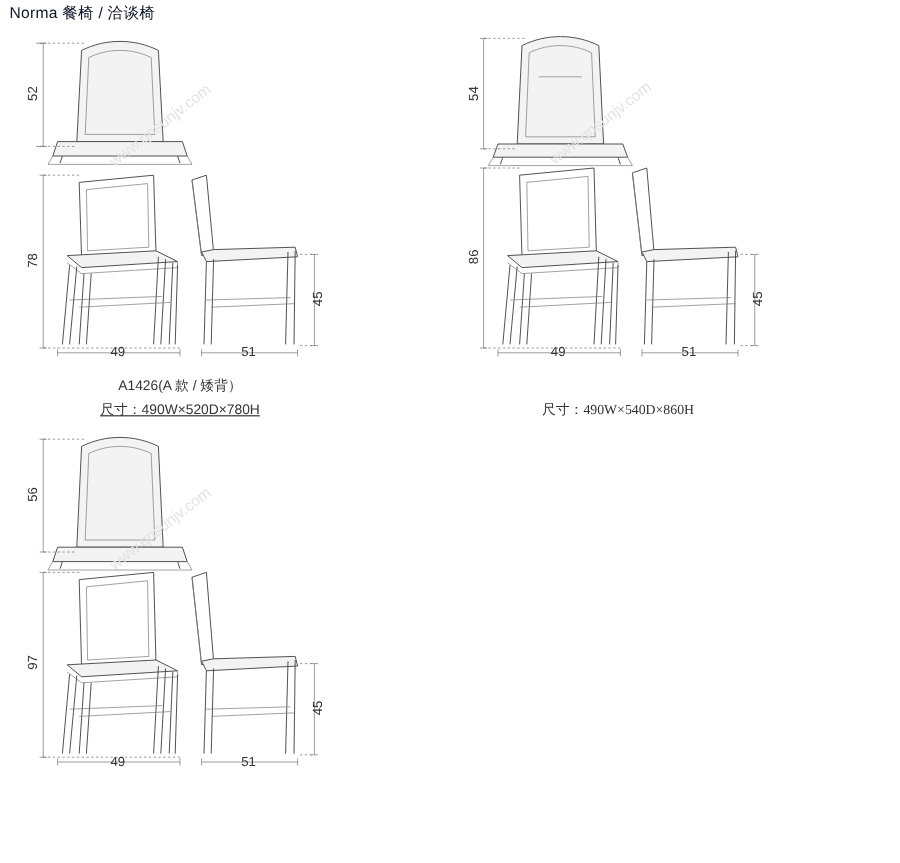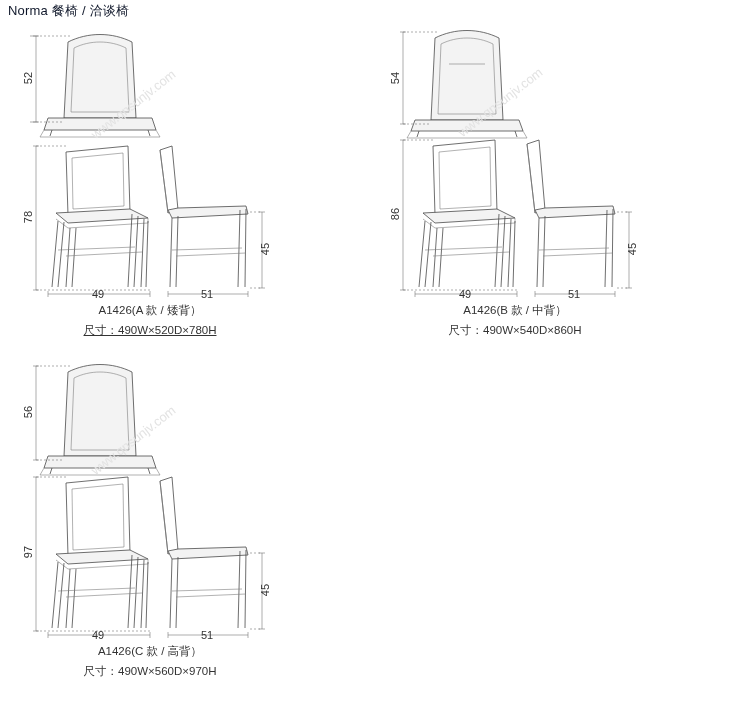--- a/index.html
+++ b/index.html
@@ -36,20 +36,21 @@
   .dim-label.vert {
     transform: rotate(-90deg);
     transform-origin: center center;
   }
   .caption {
     position: absolute;
     font-size: 11.5px;
     color: #333333;
     text-align: center;
     white-space: nowrap;
+    margin-top: 11px;
   }
   .watermark {
     position: absolute;
     font-size: 13px;
     color: #e3e3e3;
     font-family: "Liberation Sans", sans-serif;
     transform: rotate(-38deg);
     transform-origin: left top;
     white-space: nowrap;
     pointer-events: none;
@@ -199,22 +200,21 @@
     <path class="ln-dim" d="M170,294 L250,294"></path>
     <path class="ln-dim" d="M170,291 L170,297 M250,291 L250,297"></path>
   </svg>
 
   <div class="dim-label vert" style="left:24px; top:72px;">54</div>
   <div class="dim-label vert" style="left:24px; top:208px;">86</div>
   <div class="dim-label vert" style="left:261px; top:243px;">45</div>
   <div class="dim-label" style="left:94px; top:288px;">49</div>
   <div class="dim-label" style="left:203px; top:288px;">51</div>
 
-  <div class="caption" style="left:0; top:303px; width:300px;">A1426(B 款 / 中背）</div>
-  <div class="caption" style="left:0; top:323px; width:300px;">尺寸：490W×540D×860H</div>
+  <div class="caption" style="left:0; top:323px; width:300px;font-family:Liberation Serif, serif;">尺寸：490W×540D×860H</div>
 
   <div class="watermark" style="left:90px; top:128px;">www.qnsunjv.com</div>
 </div>
 
 <div class="variant" style="left:0; top:348px; width:330px; height:350px;">
 
   <svg width="330" height="350">
     <path class="fill-lite" d="M68,24 C88,14 112,14 132,24 L136,108 L64,108 Z"></path>
     <path class="ln-thin" d="M74,30 C90,22 110,22 126,30 L129,102 L71,102 Z"></path>
     <path class="fill-lite" d="M48,108 L152,108 L156,120 L44,120 Z"></path>
@@ -267,17 +267,15 @@
     <path class="ln-dim" d="M168,287 L248,287"></path>
     <path class="ln-dim" d="M168,284 L168,290 M248,284 L248,290"></path>
   </svg>
 
   <div class="dim-label vert" style="left:22px; top:58px;">56</div>
   <div class="dim-label vert" style="left:22px; top:198px;">97</div>
   <div class="dim-label vert" style="left:259px; top:236px;">45</div>
   <div class="dim-label" style="left:92px; top:281px;">49</div>
   <div class="dim-label" style="left:201px; top:281px;">51</div>
 
-  <div class="caption" style="left:0; top:296px; width:300px;">A1426(C 款 / 高背）</div>
-  <div class="caption" style="left:0; top:316px; width:300px;">尺寸：490W×560D×970H</div>
 
   <div class="watermark" style="left:88px; top:118px;">www.qnsunjv.com</div>
 </div>
 
 </body></html>

